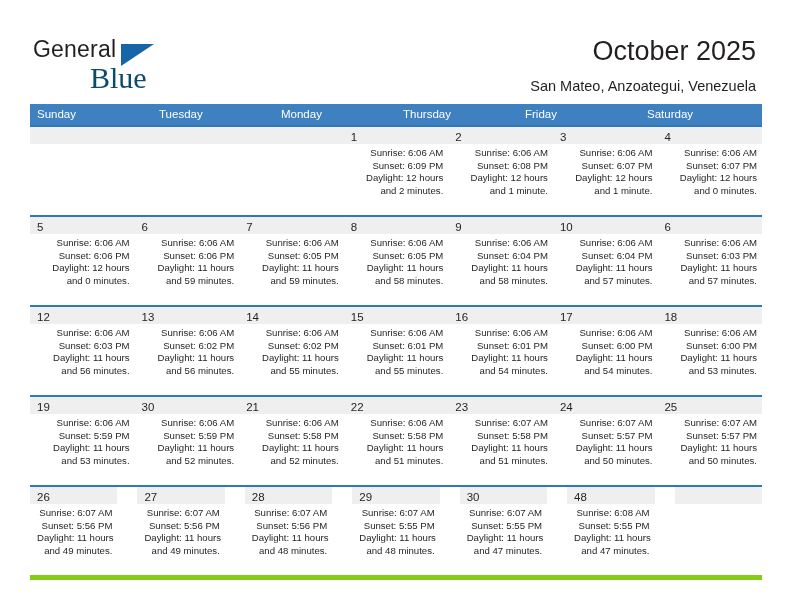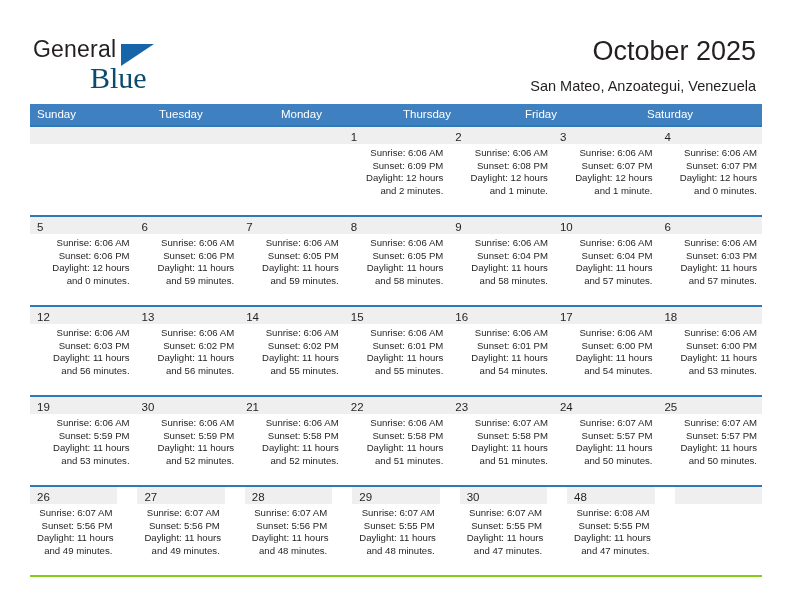--- a/index.html
+++ b/index.html
@@ -99,21 +99,21 @@
     padding-left: 7px;
     box-sizing: border-box;
     white-space: nowrap;
   }
   .week {
     display: flex;
     border-top: 2px solid #2e7ab8;
     height: 88px;
   }
   .week:last-child {
-    border-bottom: 2px solid #84cc16;
+    border-bottom: 5px solid #84cc16;
     gap: 20px;
   }
   .day-cell {
     flex: 1 1 0;
     box-sizing: border-box;
     position: relative;
     background: #ffffff;
     overflow: hidden;
   }
   .day-num-band {

